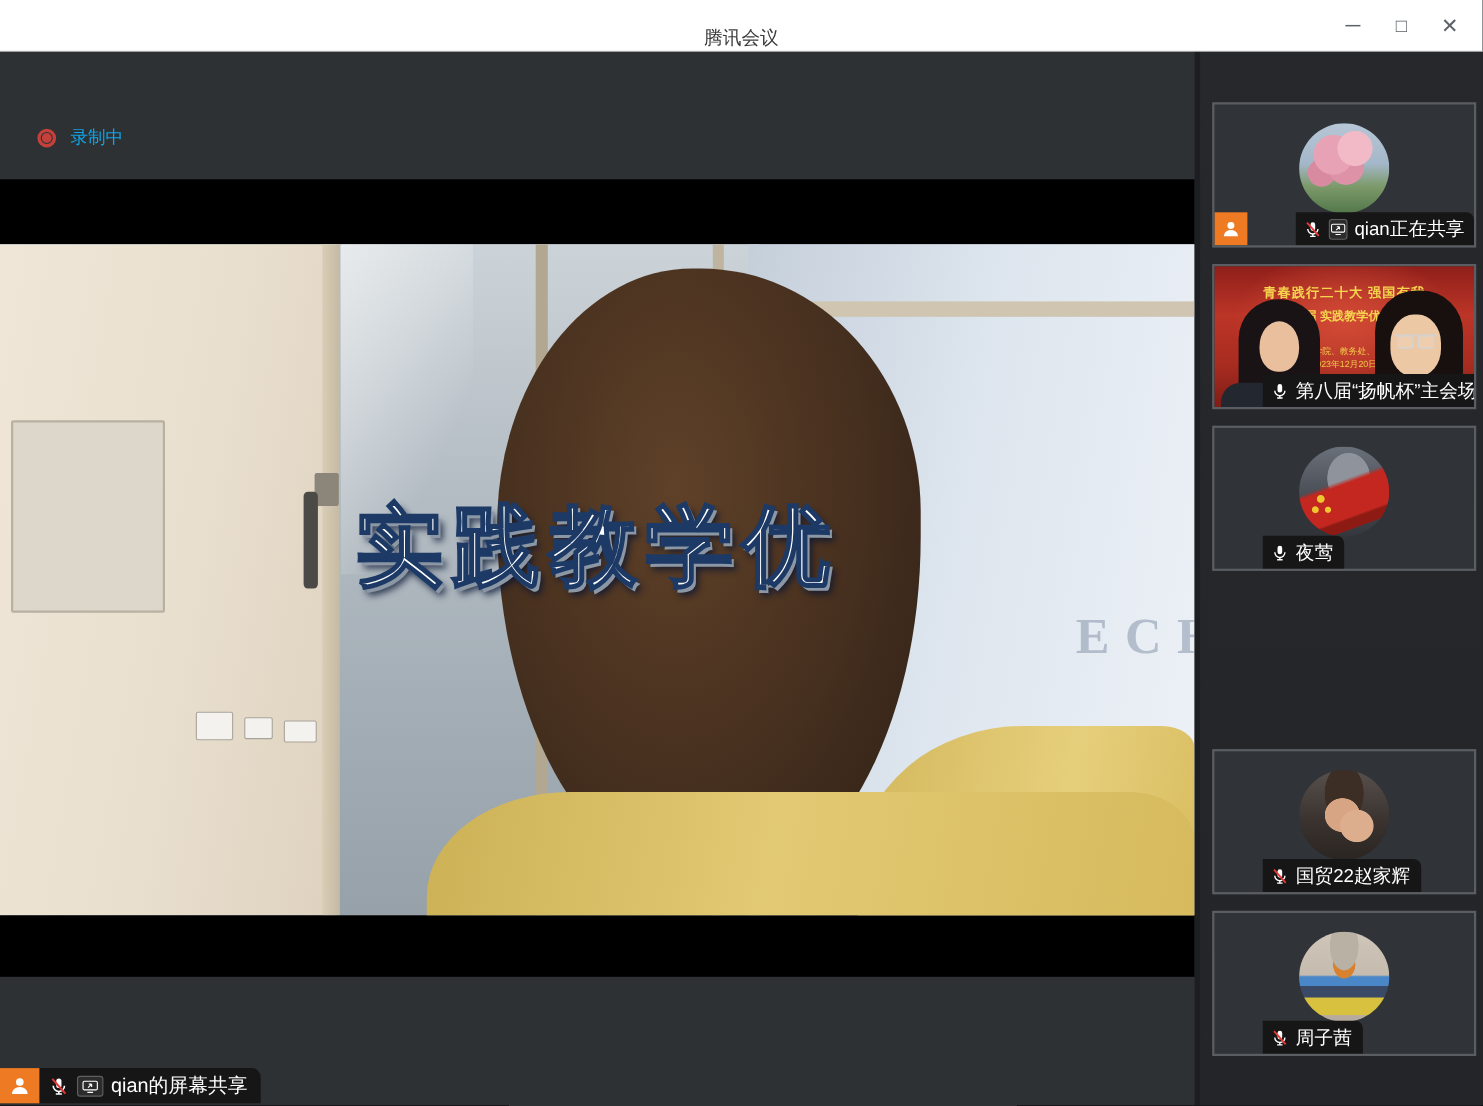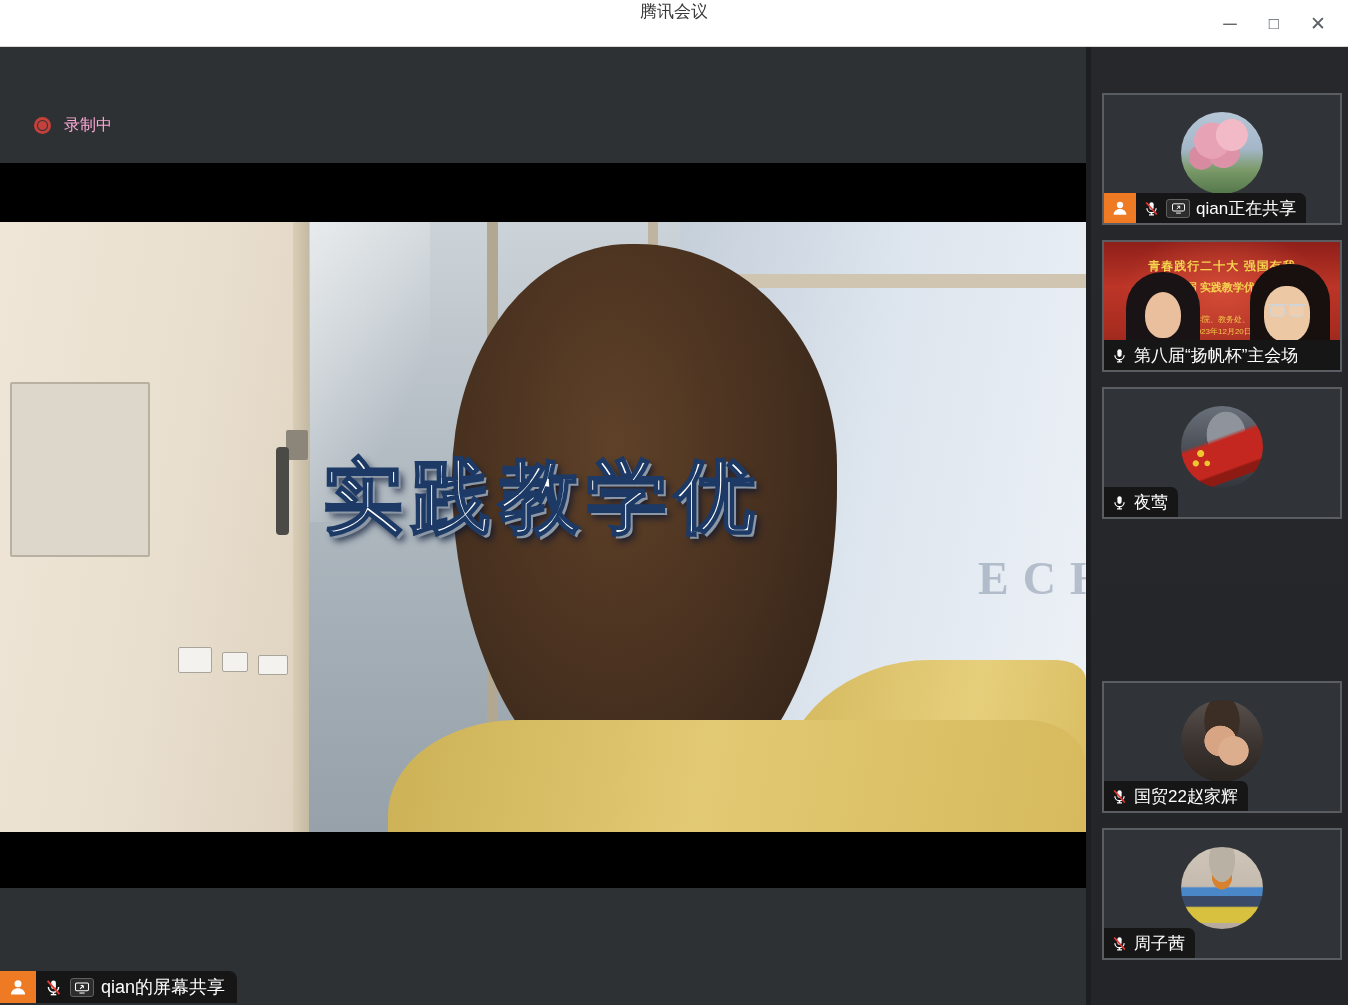--- a/index.html
+++ b/index.html
@@ -6,21 +6,21 @@
   html,body { background:#111; }
   .window {
     position:relative; width:1348px; height:1005px; overflow:hidden;
     font-family:"Liberation Sans", sans-serif; background:#2e3134;
   }
 
   
   .titlebar {
     position:absolute; left:0; top:0; width:1348px; height:47px;
     background:#ffffff; border-bottom:1px solid #d9d9d9;
-    display:flex; align-items:flex-start; justify-content:center;
+    display:flex; align-items:flex-end; justify-content:center;
   }
   .titlebar .title { font-size:17px; color:#3a3a3a; }
   .win-controls {
     position:absolute; right:8px; top:0; height:47px;
     display:flex; align-items:center;
   }
   .win-btn {
     width:44px; height:47px; display:flex; align-items:center; justify-content:center;
     color:#5c6268; font-size:19px; cursor:default; user-select:none;
   }
@@ -32,21 +32,21 @@
     background:#2e3134;
   }
   .recording {
     position:absolute; left:34px; top:68px; display:flex; align-items:center; gap:13px;
   }
   .rec-ring {
     width:17px; height:17px; border:3px solid #c4403a; border-radius:50%;
     display:flex; align-items:center; justify-content:center;
   }
   .rec-dot { width:9px; height:9px; border-radius:50%; background:#c4403a; }
-  .rec-text { color:#f9a8d4; font-size:16px;font-family:Liberation Mono, monospace; }
+  .rec-text { color:#0ea5e9; font-size:16px;font-family:Liberation Mono, monospace; }
 
   
   .video-frame {
     position:absolute; left:0; top:116px; width:1086px; height:725px; background:#000;
   }
   .video-content {
     position:absolute; left:0; top:59px; width:1086px; height:610px; overflow:hidden;
     background:#b9c2ca;
   }
   
@@ -142,21 +142,21 @@
     background:#303338; border:2px solid #5a5e62;
   }
   .tile .inner { position:absolute; left:0; top:0; right:0; bottom:0; overflow:hidden; }
   .avatar {
     position:absolute; left:77px; top:17px; width:82px; height:82px; border-radius:50%;
   }
   .tile-label {
     position:absolute; left:0; bottom:0; display:flex; align-items:stretch; height:30px; max-width:100%;
   }
   .tile-label .role-badge { width:32px; }
-  .tile-label .name-label { font-size:17px; padding:0 10px 0 7px; gap:6px; border-radius:0 7px 0 0; white-space:nowrap; overflow:hidden; }
+  .tile-label .name-label { font-size:17px; padding:0 10px 0 7px; gap:6px; border-radius:0 7px 0 0; white-space:nowrap; overflow:hidden;margin-left:44px; }
   .tile-label.full { right:0; }
   .tile-label.full .name-label { flex:1; border-radius:0; }
 
   
   .avatar.blossom {
     background:
       radial-gradient(circle at 62% 28%, #f2b9c6 0 20%, rgba(0,0,0,0) 21%),
       radial-gradient(circle at 38% 35%, #e8a2b6 0 24%, rgba(0,0,0,0) 25%),
       radial-gradient(circle at 52% 48%, #dd92a8 0 27%, rgba(0,0,0,0) 28%),
       radial-gradient(circle at 25% 55%, #d88ba0 0 16%, rgba(0,0,0,0) 17%),

